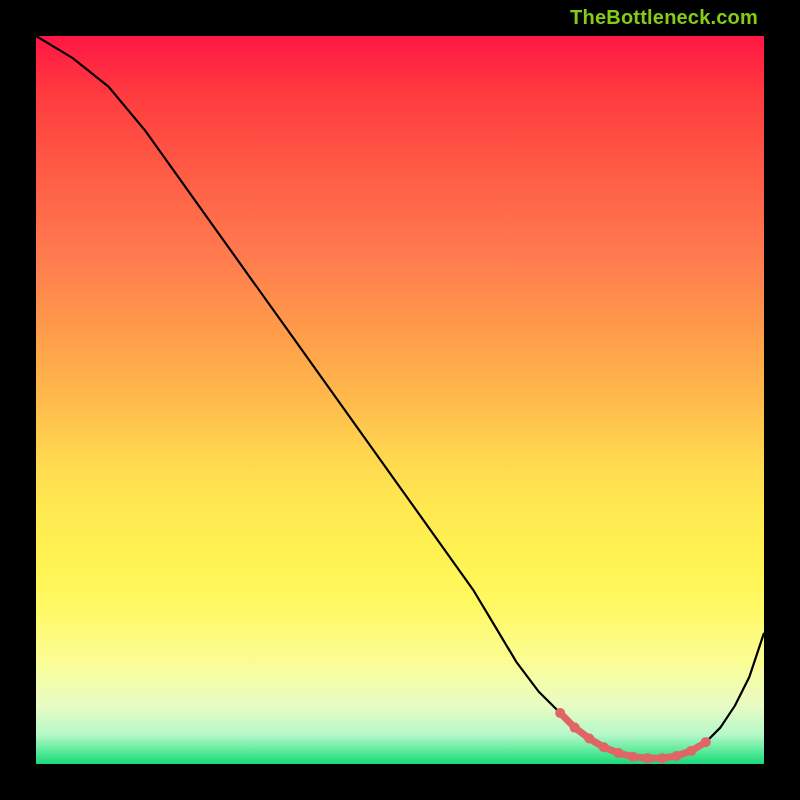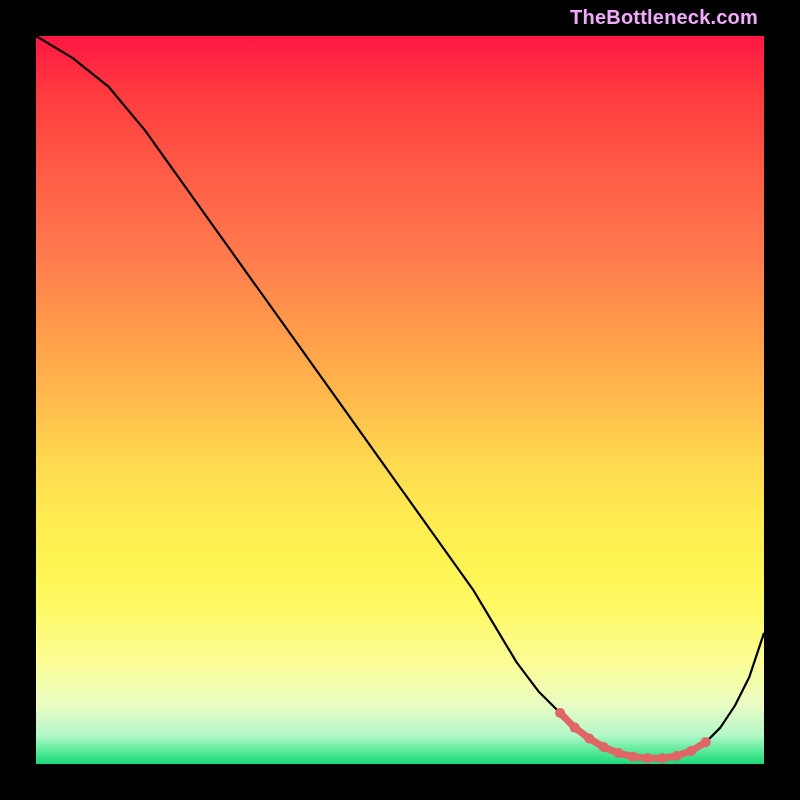--- a/index.html
+++ b/index.html
@@ -41,21 +41,21 @@
       #e8fcc4 92%,
       #b5f8c9 96%,
       #4fe894 98.5%,
       #1bd77a 100%
     );
   }
   .watermark {
     position: absolute;
     top: 6px;
     right: 42px;
-    color: #f0abfc;
+    color: #84cc16;
     font-size: 20px;
     font-weight: 600;
     letter-spacing: 0.2px;
     user-select: none;
   }
   svg.curve {
     position: absolute;
     left: 0;
     top: 0;
     width: 728px;

